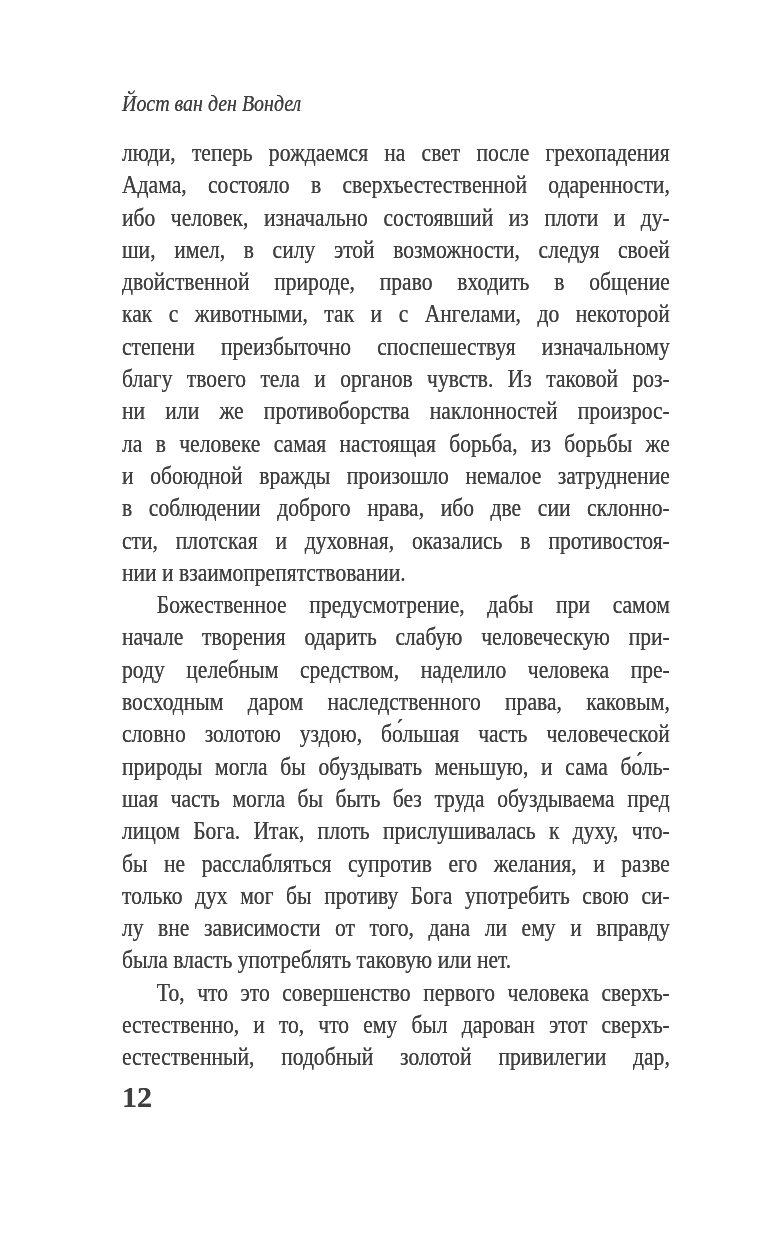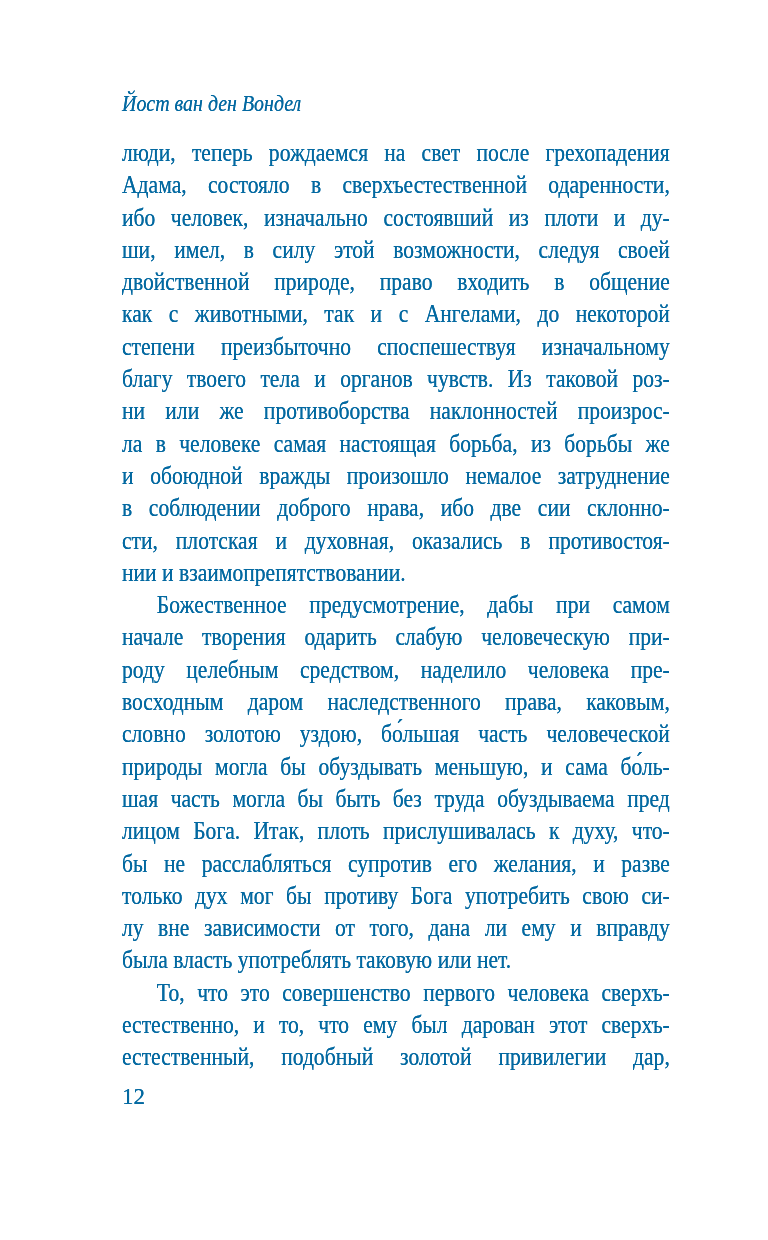--- a/index.html
+++ b/index.html
@@ -47,30 +47,30 @@
     overflow: visible;
     white-space: nowrap0; 
     text-shadow: 0 0 0.4px currentColor;
   }
   .line.indent { text-indent: 42px; }
   .line.last { text-align-last: left; }
   .page-number {
     position: absolute;
     left: 122px;
     top: 1082px;
-    font-size: 23px;
-    font-weight: normal;
+    font-size: 30px;
+    font-weight: bold;
     line-height: 30px;
     text-shadow: 0 0 0.4px currentColor;
   }
 </style>
 </head>
 <body>
 
-<div class="page" style="color: #0369a1; background: rgb(255, 255, 255);">
+<div class="page" style="color: #404040; background: rgb(255, 255, 255);">
   <div class="running-header">Йост ван ден Вондел</div>
 
   <div class="text-block" id="text-block">
       <div class="para">
         <div class="line">люди, теперь рождаемся на свет после грехопадения</div>
         <div class="line">Адама, состояло в сверхъестественной одаренности,</div>
         <div class="line">ибо человек, изначально состоявший из плоти и ду-</div>
         <div class="line">ши, имел, в силу этой возможности, следуя своей</div>
         <div class="line">двойственной природе, право входить в общение</div>
         <div class="line">как с животными, так и с Ангелами, до некоторой</div>

